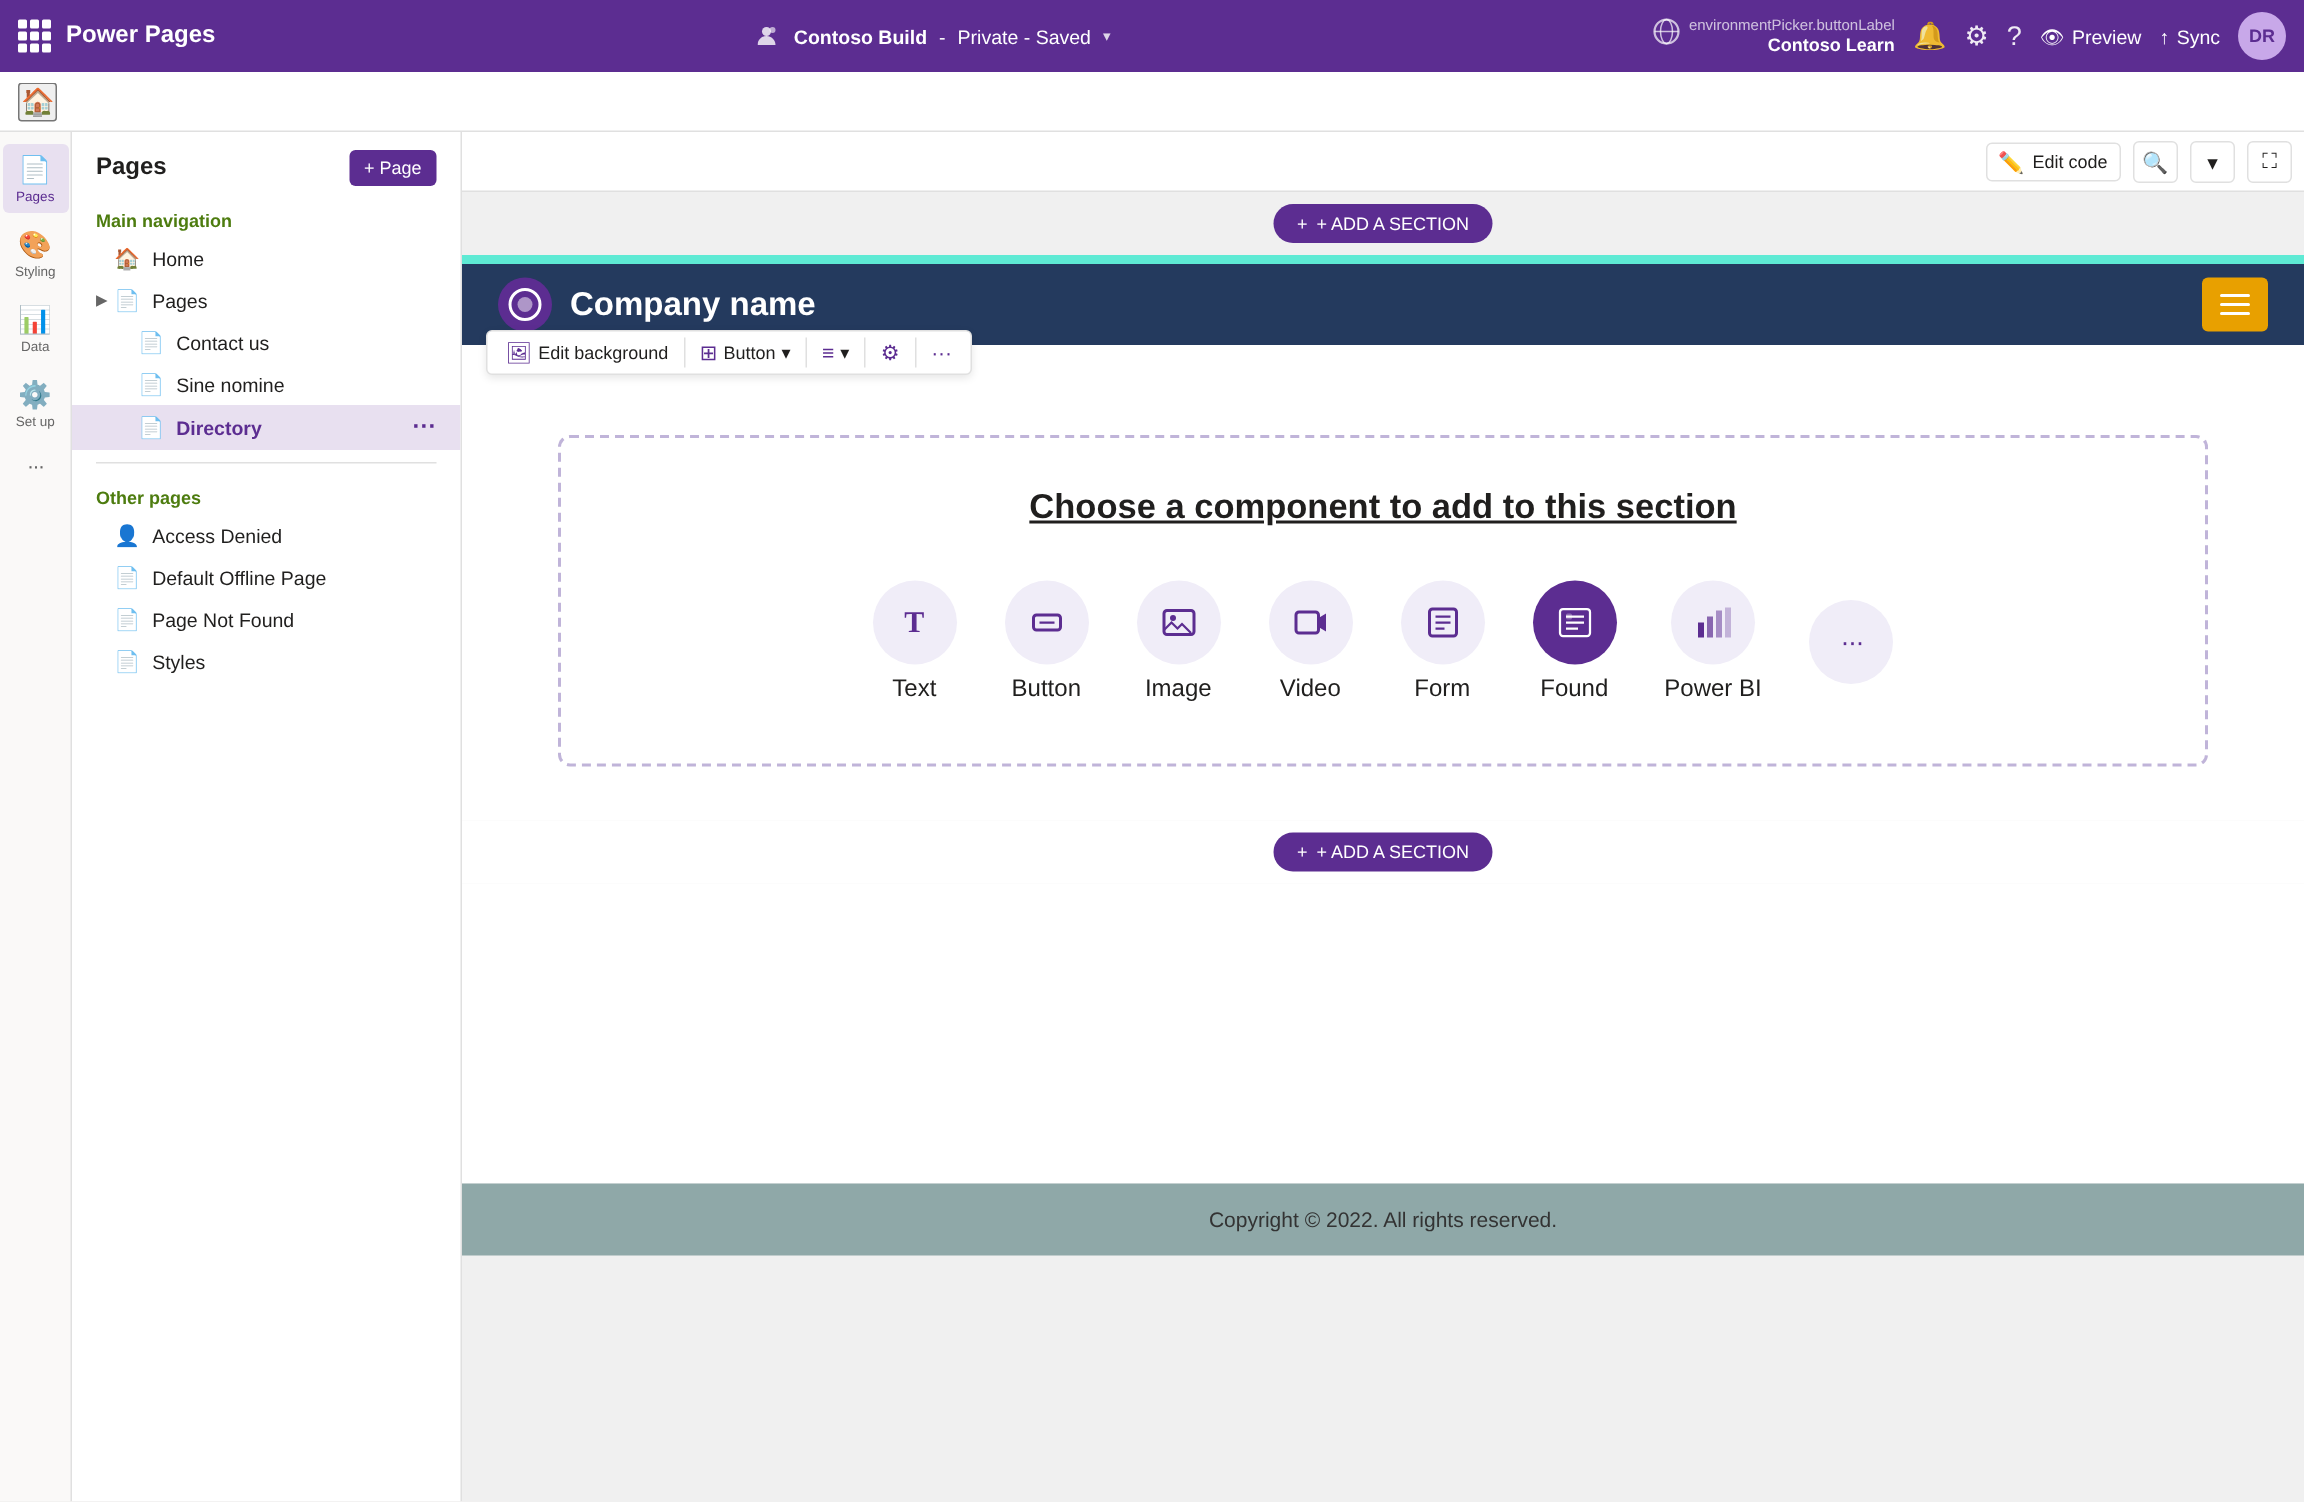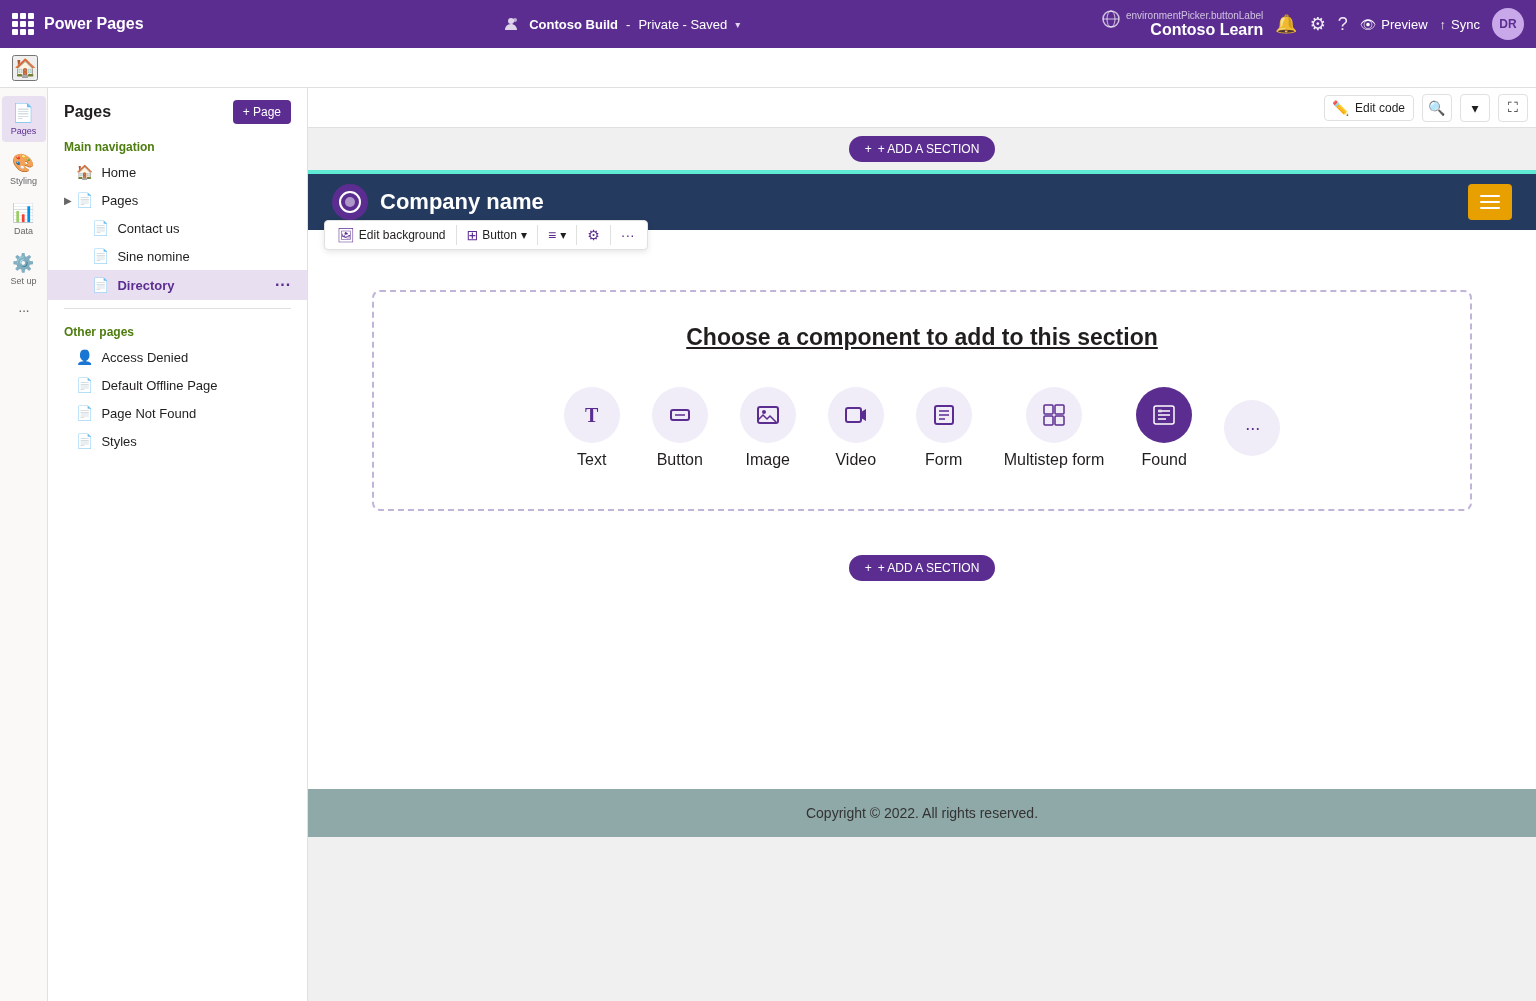--- a/index.html
+++ b/index.html
@@ -19,21 +19,21 @@
     .top-bar-grid { display: grid; grid-template-columns: repeat(3,6px); grid-template-rows: repeat(3,6px); gap: 2px; cursor: pointer; }
     .top-bar-grid span { width: 6px; height: 6px; background: white; border-radius: 1px; display: block; }
     .top-bar-title { font-size: 16px; font-weight: 600; color: white; }
     .top-bar-center { flex: 1; display: flex; align-items: center; justify-content: center; gap: 8px; font-size: 13px; color: white; }
     .top-bar-center .site-name { font-weight: 600; }
     .top-bar-center .chevron { font-size: 10px; opacity: 0.8; }
     .top-bar-right { display: flex; align-items: center; gap: 12px; }
     .env-picker { display: flex; gap: 6px; cursor: pointer; }
     .env-picker-text { display: flex; flex-direction: column; align-items: flex-end; font-size: 11px; }
     .env-picker-text .label { opacity: 0.7; font-size: 10px; }
-    .env-picker-text .name { font-weight: 600; font-size: 16px; }
+    .env-picker-text .name { font-weight: 600; font-size: 12px; }
     .icon-btn { background: none; border: none; color: white; cursor: pointer; font-size: 18px; opacity: 0.9; display: flex; align-items: center; }
     .avatar { width: 32px; height: 32px; border-radius: 50%; background: #c8a8e9; display: flex; align-items: center; justify-content: center; font-weight: 700; font-size: 12px; color: #5c2d91; }
     .preview-btn { display: flex; align-items: center; gap: 5px; background: none; border: none; color: white; cursor: pointer; font-size: 13px; font-weight: 500; }
     .sync-btn { display: flex; align-items: center; gap: 5px; background: none; border: none; color: white; cursor: pointer; font-size: 13px; font-weight: 500; }
 
     
     .second-bar {
       background: white;
       height: 40px;
       display: flex;
@@ -182,21 +182,21 @@
 
     
     .page-header-bar {
       background: #243a5e;
       color: white;
       padding: 0 24px;
       height: 60px;
       display: flex;
       align-items: center;
       justify-content: space-between;
-      border-top: 4px solid #5eead4;
+      border-top: 6px solid #5eead4;
       text-align: center;
     }
     .page-header-left { display: flex; align-items: center; gap: 12px; }
     .company-logo { width: 36px; height: 36px; border-radius: 50%; background: #5c2d91; display: flex; align-items: center; justify-content: center; font-weight: 700; color: white; font-size: 16px; }
     .company-name { font-size: 22px; font-weight: 600; }
     .page-header-right { width: 44px; height: 36px; background: #e8a000; border-radius: 4px; display: flex; align-items: center; justify-content: center; }
     .hamburger-lines { display: flex; flex-direction: column; gap: 4px; }
     .hamburger-line { width: 20px; height: 2px; background: white; border-radius: 1px; }
 
     
@@ -575,45 +575,45 @@
                 <svg width="24" height="24" viewBox="0 0 24 24" fill="none">
                     <rect x="3" y="3" width="18" height="18" rx="2" stroke="#5c2d91" stroke-width="2"></rect>
                     <line x1="7" y1="8" x2="17" y2="8" stroke="#5c2d91" stroke-width="1.5"></line>
                     <line x1="7" y1="12" x2="17" y2="12" stroke="#5c2d91" stroke-width="1.5"></line>
                     <line x1="7" y1="16" x2="13" y2="16" stroke="#5c2d91" stroke-width="1.5"></line>
                   </svg>
               </div>
               <span class="component-item-label">Form</span>
             </div>
 
-            <div class="component-item">
-              <div class="component-icon-circle">
-                <svg width="24" height="24" viewBox="0 0 24 24" fill="none">
-                    <rect x="2" y="2" width="9" height="9" rx="1" stroke="#5c2d91" stroke-width="1.5"></rect>
-                    <rect x="13" y="2" width="9" height="9" rx="1" stroke="#5c2d91" stroke-width="1.5"></rect>
-                    <rect x="2" y="13" width="9" height="9" rx="1" stroke="#5c2d91" stroke-width="1.5"></rect>
-                    <rect x="13" y="13" width="9" height="9" rx="1" stroke="#5c2d91" stroke-width="1.5"></rect>
-                  </svg>
-              </div>
-              <span class="component-item-label">Multistep form</span>
-            </div>
 
             <div class="component-item">
               <div class="component-icon-circle active">
                 <svg width="24" height="24" viewBox="0 0 24 24" fill="none">
                   <rect x="2" y="3" width="20" height="18" rx="2" fill="none" stroke="white" stroke-width="1.5"></rect>
                   <line x1="6" y1="8" x2="18" y2="8" stroke="white" stroke-width="1.5"></line>
                   <line x1="6" y1="12" x2="18" y2="12" stroke="white" stroke-width="1.5"></line>
                   <line x1="6" y1="16" x2="14" y2="16" stroke="white" stroke-width="1.5"></line>
                   <rect x="6" y="6" width="4" height="4" rx="1" fill="white" opacity="0.3"></rect>
                 </svg>
               </div>
               <span class="component-item-label">Found</span>
             </div>
 
+            <div class="component-item">
+              <div class="component-icon-circle">
+                <svg width="24" height="24" viewBox="0 0 24 24" fill="none">
+                    <rect x="2" y="12" width="4" height="10" fill="#5c2d91"></rect>
+                    <rect x="8" y="8" width="4" height="14" fill="#5c2d91" opacity="0.7"></rect>
+                    <rect x="14" y="4" width="4" height="18" fill="#5c2d91" opacity="0.5"></rect>
+                    <rect x="20" y="2" width="4" height="20" fill="#5c2d91" opacity="0.3"></rect>
+                  </svg>
+              </div>
+              <span class="component-item-label">Power BI</span>
+            </div>
 
             <div class="component-item">
               <div class="component-icon-circle">
                 <span style="font-size:18px;letter-spacing:-1px;color:#5c2d91;">···</span>
               </div>
             </div>
 
           </div>
         </div>
       </div>

